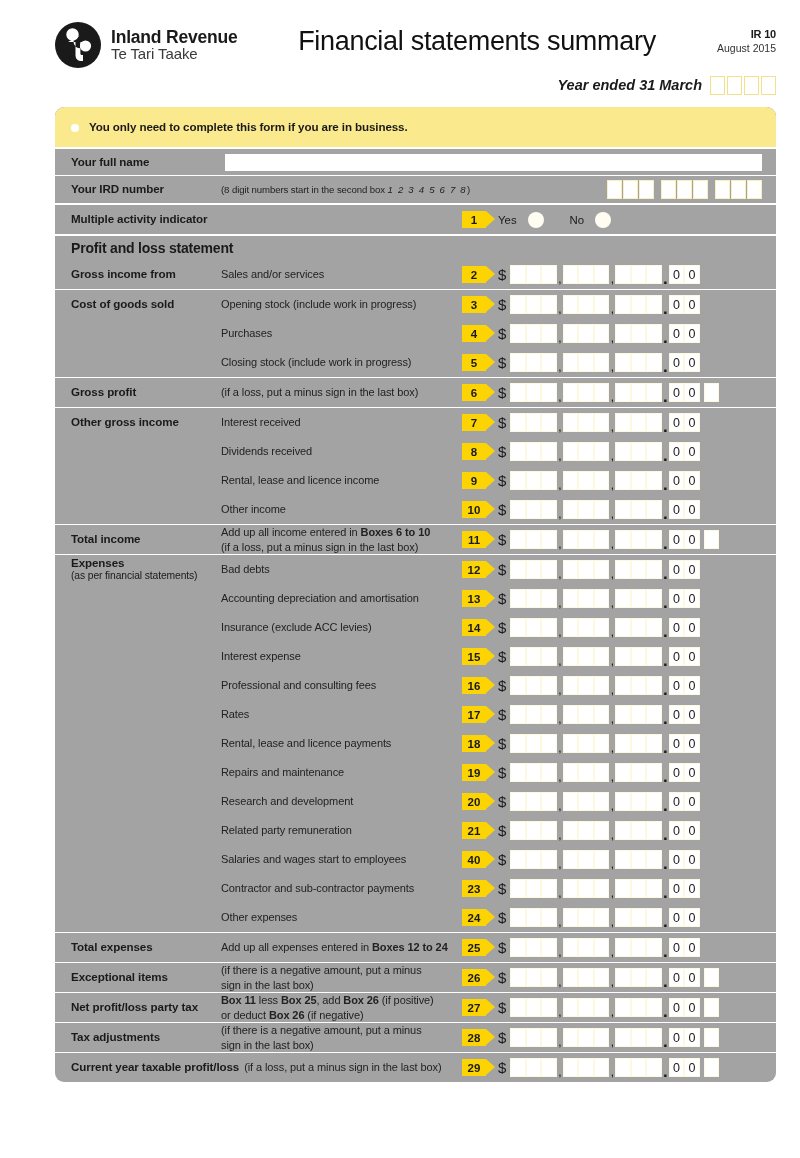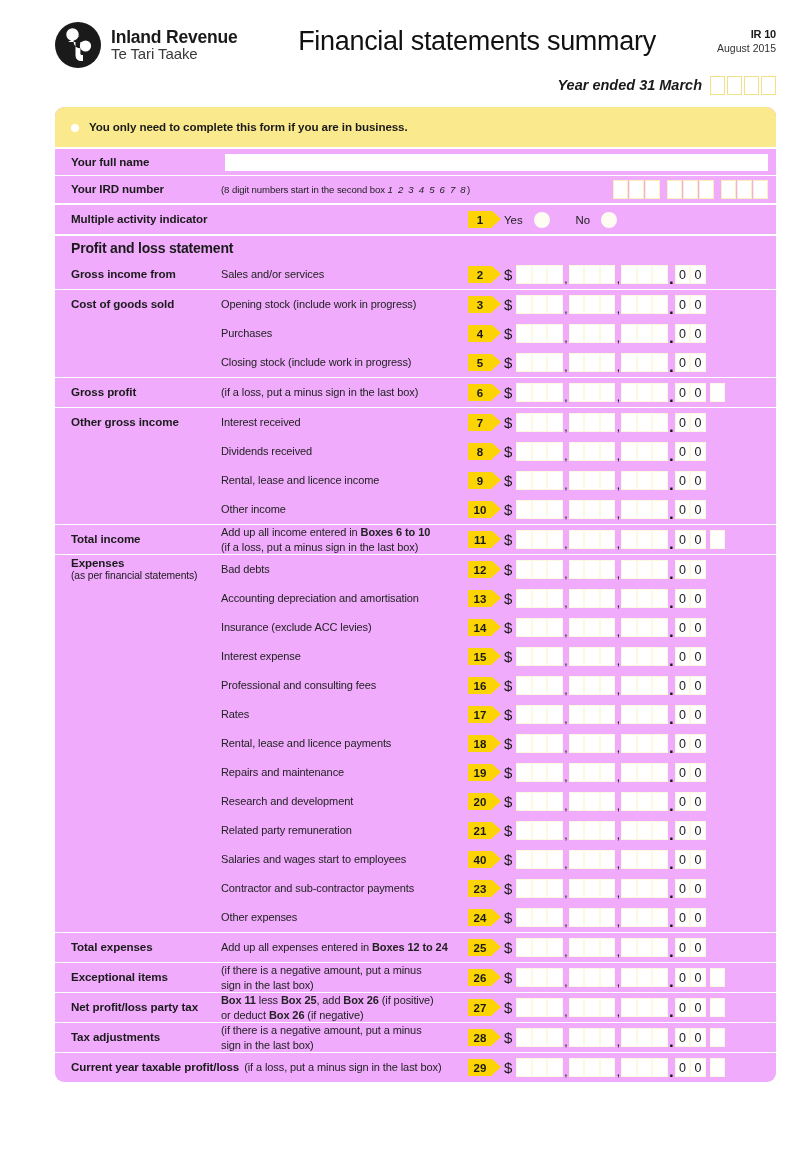--- a/index.html
+++ b/index.html
@@ -25,34 +25,34 @@
   .form-date { font-size: 10.5px; color: #333; margin-top: 2px; }
 
   
   .year-row { display: flex; justify-content: flex-end; align-items: center;
               padding: 0 24px 0 0; margin-top: 4px; height: 26px; }
   .year-label { font-size: 14.5px; font-style: italic; font-weight: bold; margin-right: 8px; }
   .year-boxes { display: flex; gap: 2px; }
   .year-box { width: 15px; height: 19px; background: #fff; border: 1.5px solid #f2e08a; }
 
   
-  .form { margin: 9px 24px 16px 55px; width: 721px; background: #f0abfc;
+  .form { margin: 9px 24px 16px 55px; width: 721px; background: #a3a3a3;
           border-radius: 9px; overflow: hidden; }
 
   .notice { background: #fbe98e; padding: 10px 0 11px 0; border-radius: 9px 9px 0 0; }
   .notice-line { display: flex; align-items: flex-start; padding: 3px 14px 3px 16px; }
   .bullet { width: 8px; height: 8px; border-radius: 50%; background: #fff;
             flex: 0 0 8px; margin: 4px 10px 0 0; }
   .notice-text { font-size: 11.6px; font-weight: bold; color: #1a1a1a; letter-spacing: -0.1px; }
 
   .wline { height: 1px; background: #fff; }
   .wline2 { height: 2px; background: #fff; }
 
   
-  .row { display: flex; align-items: center; min-height: 29px; padding: 0 8px 0 16px; }
+  .row { display: flex; align-items: center; min-height: 29px; padding: 0 14px 0 16px; }
   .col-label { width: 150px; flex: 0 0 150px; font-size: 11.6px; font-weight: bold;
                letter-spacing: -0.1px; line-height: 1.25; }
   .col-desc { flex: 1; font-size: 11px; line-height: 1.3; color: #222; letter-spacing: -0.1px; }
   .col-desc b { font-weight: bold; }
   .sublabel { font-size: 10.3px; font-weight: normal; display: block; letter-spacing: -0.1px; }
 
   
   .name-field { flex: 1; height: 17px; background: #fff; margin-left: 4px; margin-right: 0; }
   .ird-note { flex: 1; font-size: 9.6px; color: #222; letter-spacing: -0.1px; }
   .ird-note i { font-style: italic; letter-spacing: 1.2px; }

